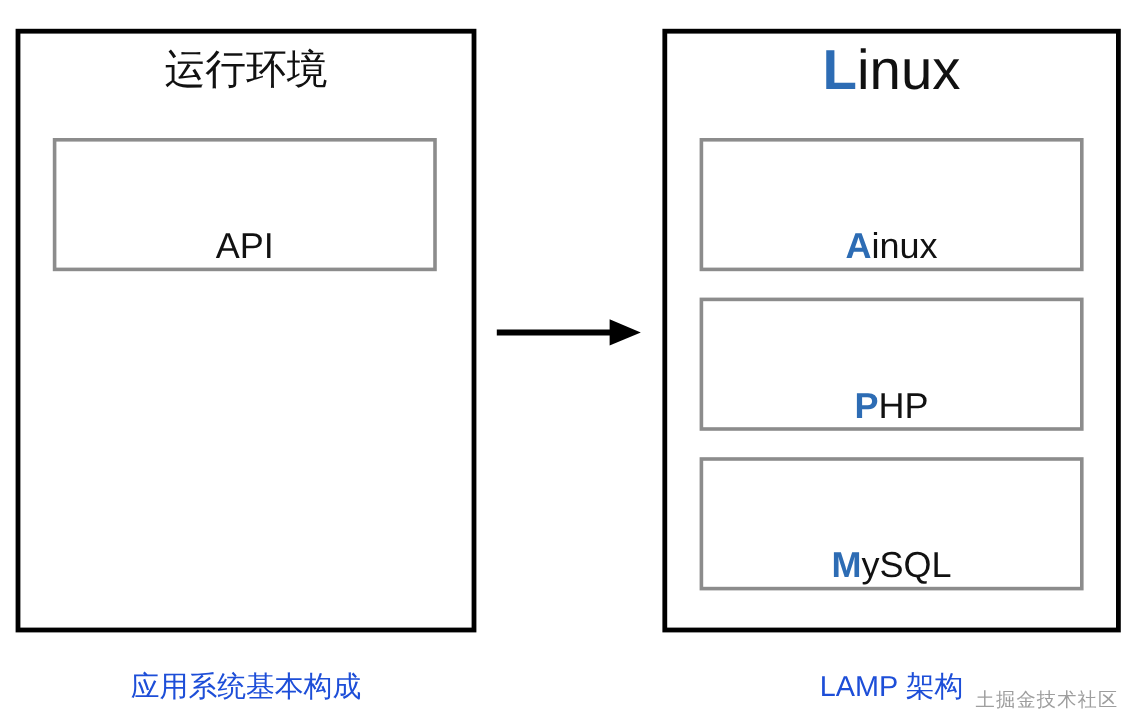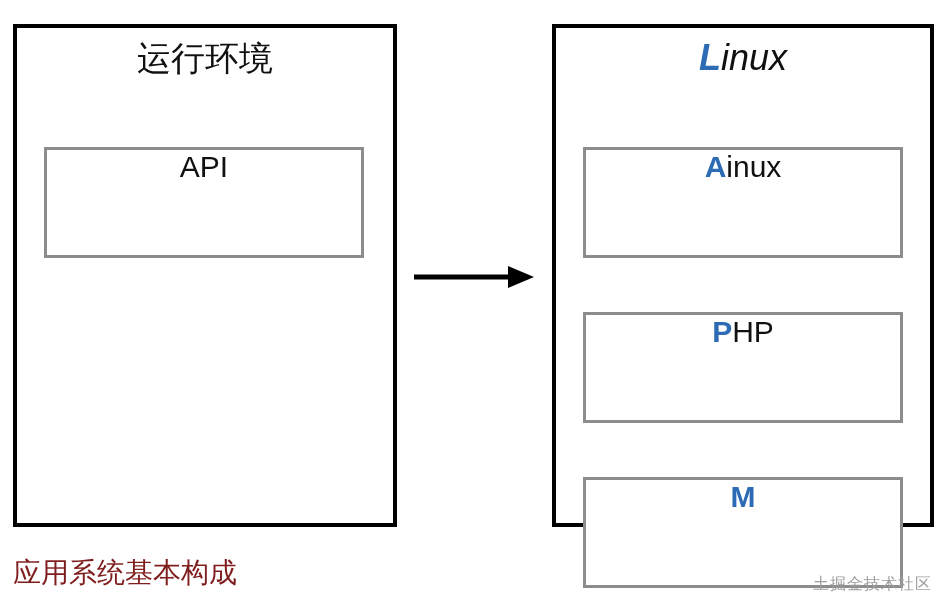--- a/index.html
+++ b/index.html
@@ -31,59 +31,58 @@
     position: absolute;
     top: 10px;
     left: 0;
     width: 100%;
     text-align: center;
     font-size: 34px;
     line-height: 40px;
     color: #111111;
     white-space: nowrap;
   }
-  .panel.right .panel-title { font-size: 36px; font-style: italic; }
+  .panel.right .panel-title { font-size: 47px; }
   .boxes {
     position: absolute;
     top: 87px;
     left: 27px;
     width: 320px;
     display: flex;
     flex-direction: column;
     gap: 22px;
   }
   .box {
     height: 111px;
     border: 3px solid #8C8C8C;
     box-sizing: border-box;
     background: #ffffff;
     display: flex;
-    align-items: flex-start;
+    align-items: flex-end;
     justify-content: center;
     font-size: 30px;
     color: #111111;
     white-space: nowrap;
-    margin-top: 32px;
   }
   .accent {
     color: #2D6CB4;
     font-weight: bold;
   }
   .arrow {
     position: absolute;
     left: 412px;
     top: 262px;
   }
   .caption {
     position: absolute;
     top: 554px;
-    text-align: left;
-    font-size: 28px;
+    text-align: center;
+    font-size: 24px;
     line-height: 38px;
-    color: #7f1d1d;
+    color: #1d4ed8;
     white-space: nowrap;
     z-index: 2;
   }
   .caption.left  { left: 13px;  width: 384px; }
   .caption.right { left: 552px; width: 382px; }
   .watermark {
     position: absolute;
     left: 797px;
     top: 573px;
     font-size: 16px;
@@ -122,21 +121,23 @@
       <div class="box">
         <span class="accent">A</span>
           <span>inux</span>
       </div>
       <div class="box">
         <span class="accent">P</span>
           <span>HP</span>
       </div>
       <div class="box">
         <span class="accent">M</span>
+          <span>ySQL</span>
       </div>
     </div>
   </section>
 
   <div class="caption left">应用系统基本构成</div>
+  <div class="caption right">LAMP 架构</div>
 
   <div class="watermark">土掘金技术社区</div>
 
 </div>
 
 </body></html>

